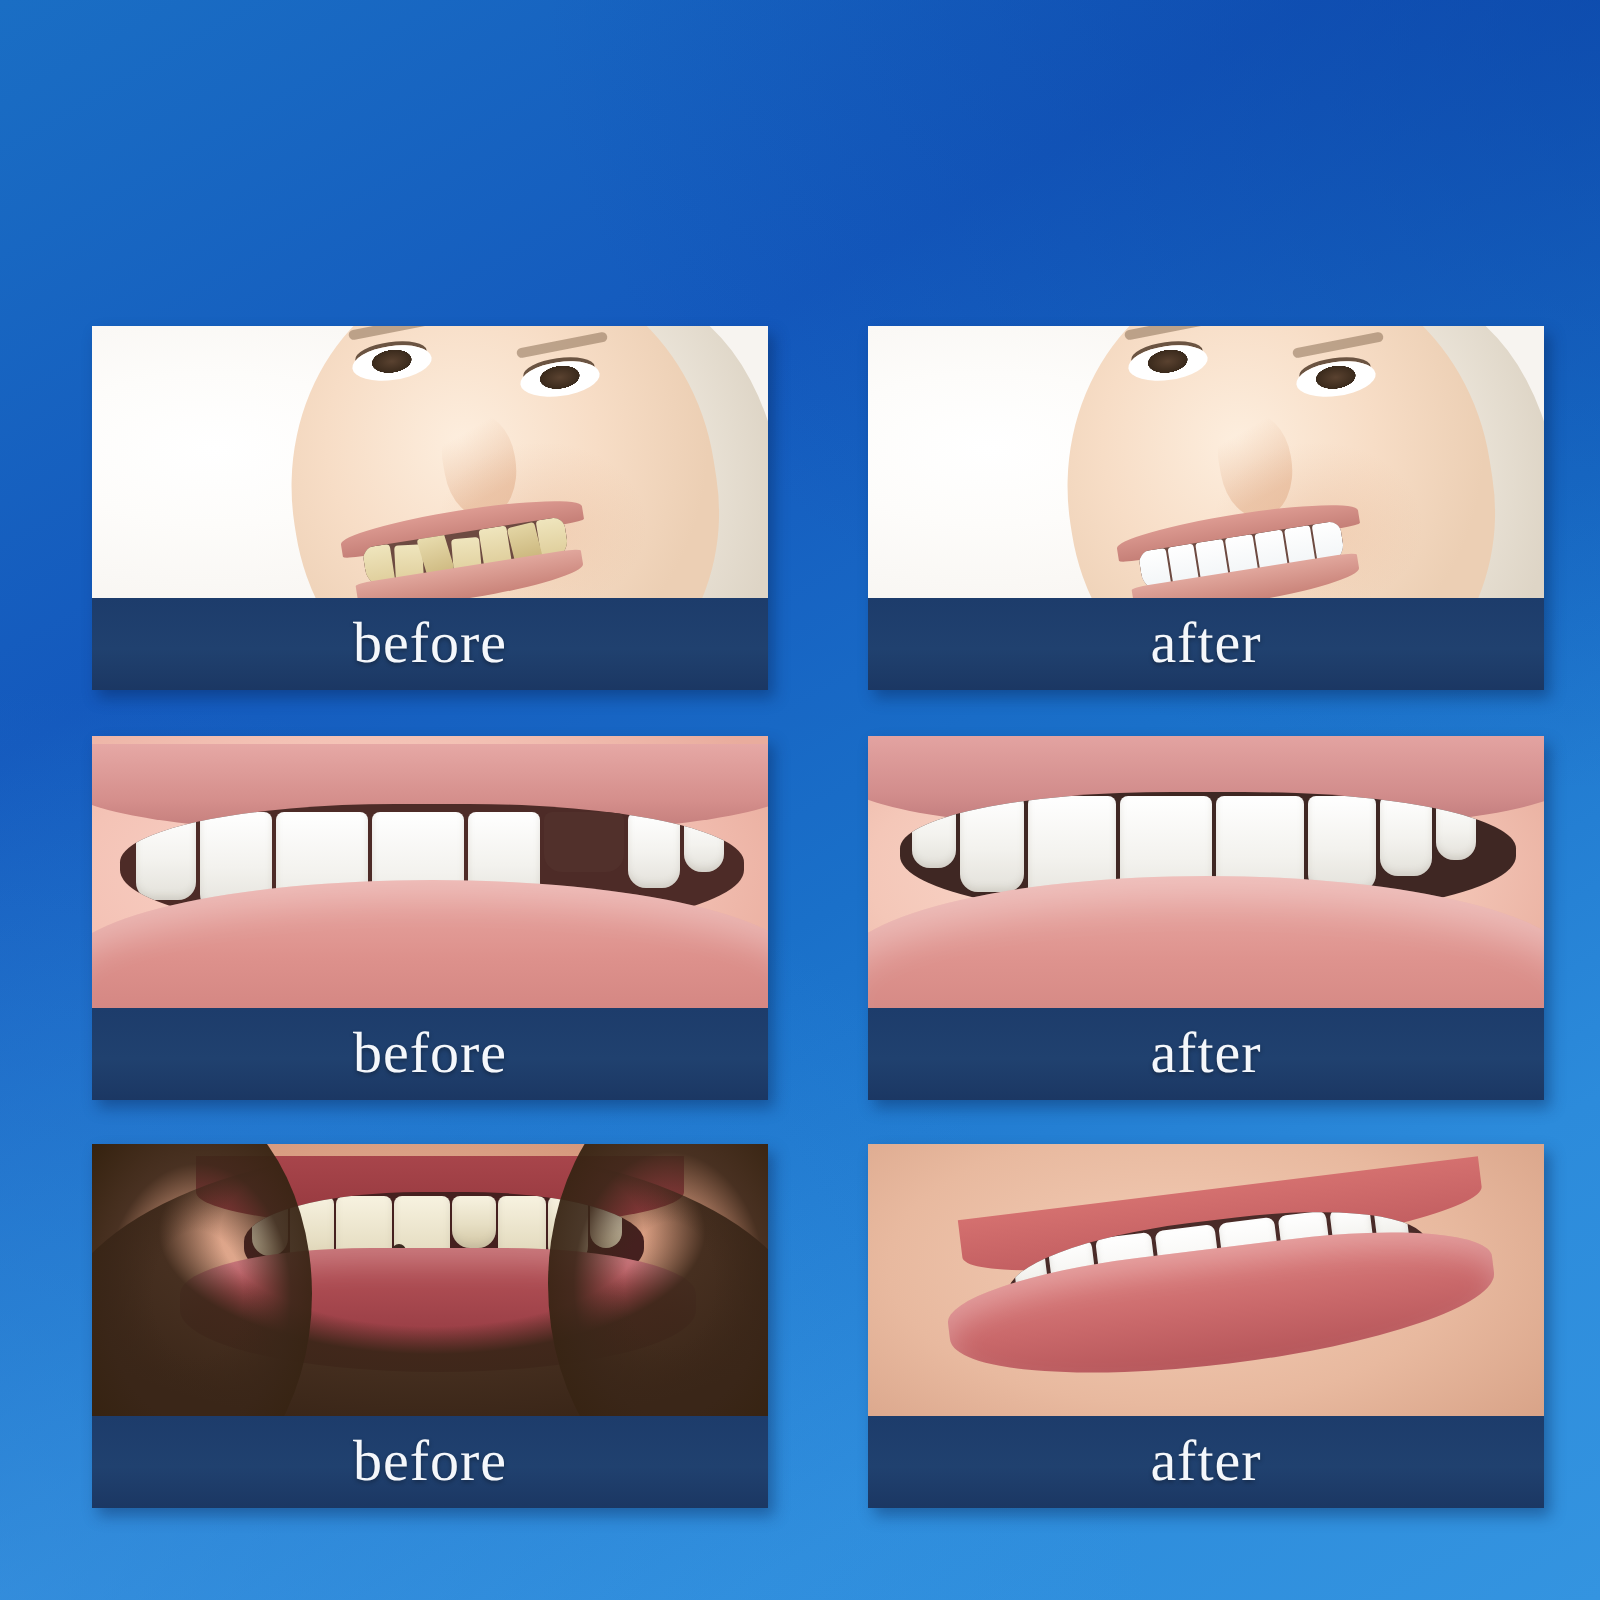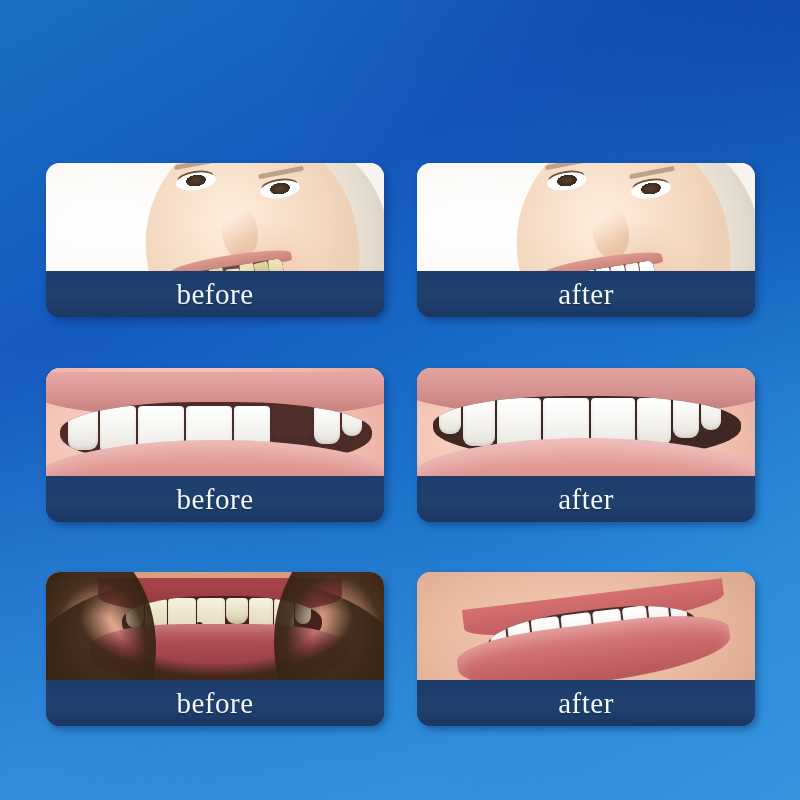--- a/index.html
+++ b/index.html
@@ -68,28 +68,27 @@
     height: 182px;
   }
   .row-0 { top: 0px; }
   .row-1 { top: 205px; }
   .row-2 { top: 409px; }
 
   .card {
     position: absolute;
     top: 0;
     width: 338px;
-    height: 154px;
+    height: 182px;
     box-shadow: 3px 4px 7px rgba(4,30,74,0.38);
     overflow: hidden;
     background: #0e2f5c;
-    border-radius: 14px;
   }
   .card-left  { left: 0px; }
-  .card-right { left: 371px; text-decoration: underline; }
+  .card-right { left: 388px; text-decoration: underline; }
 
   .photo {
     position: absolute;
     left: 0;
     top: 0;
     width: 338px;
     height: 136px;
     overflow: hidden;
     background: #f6f3ef;
   }

